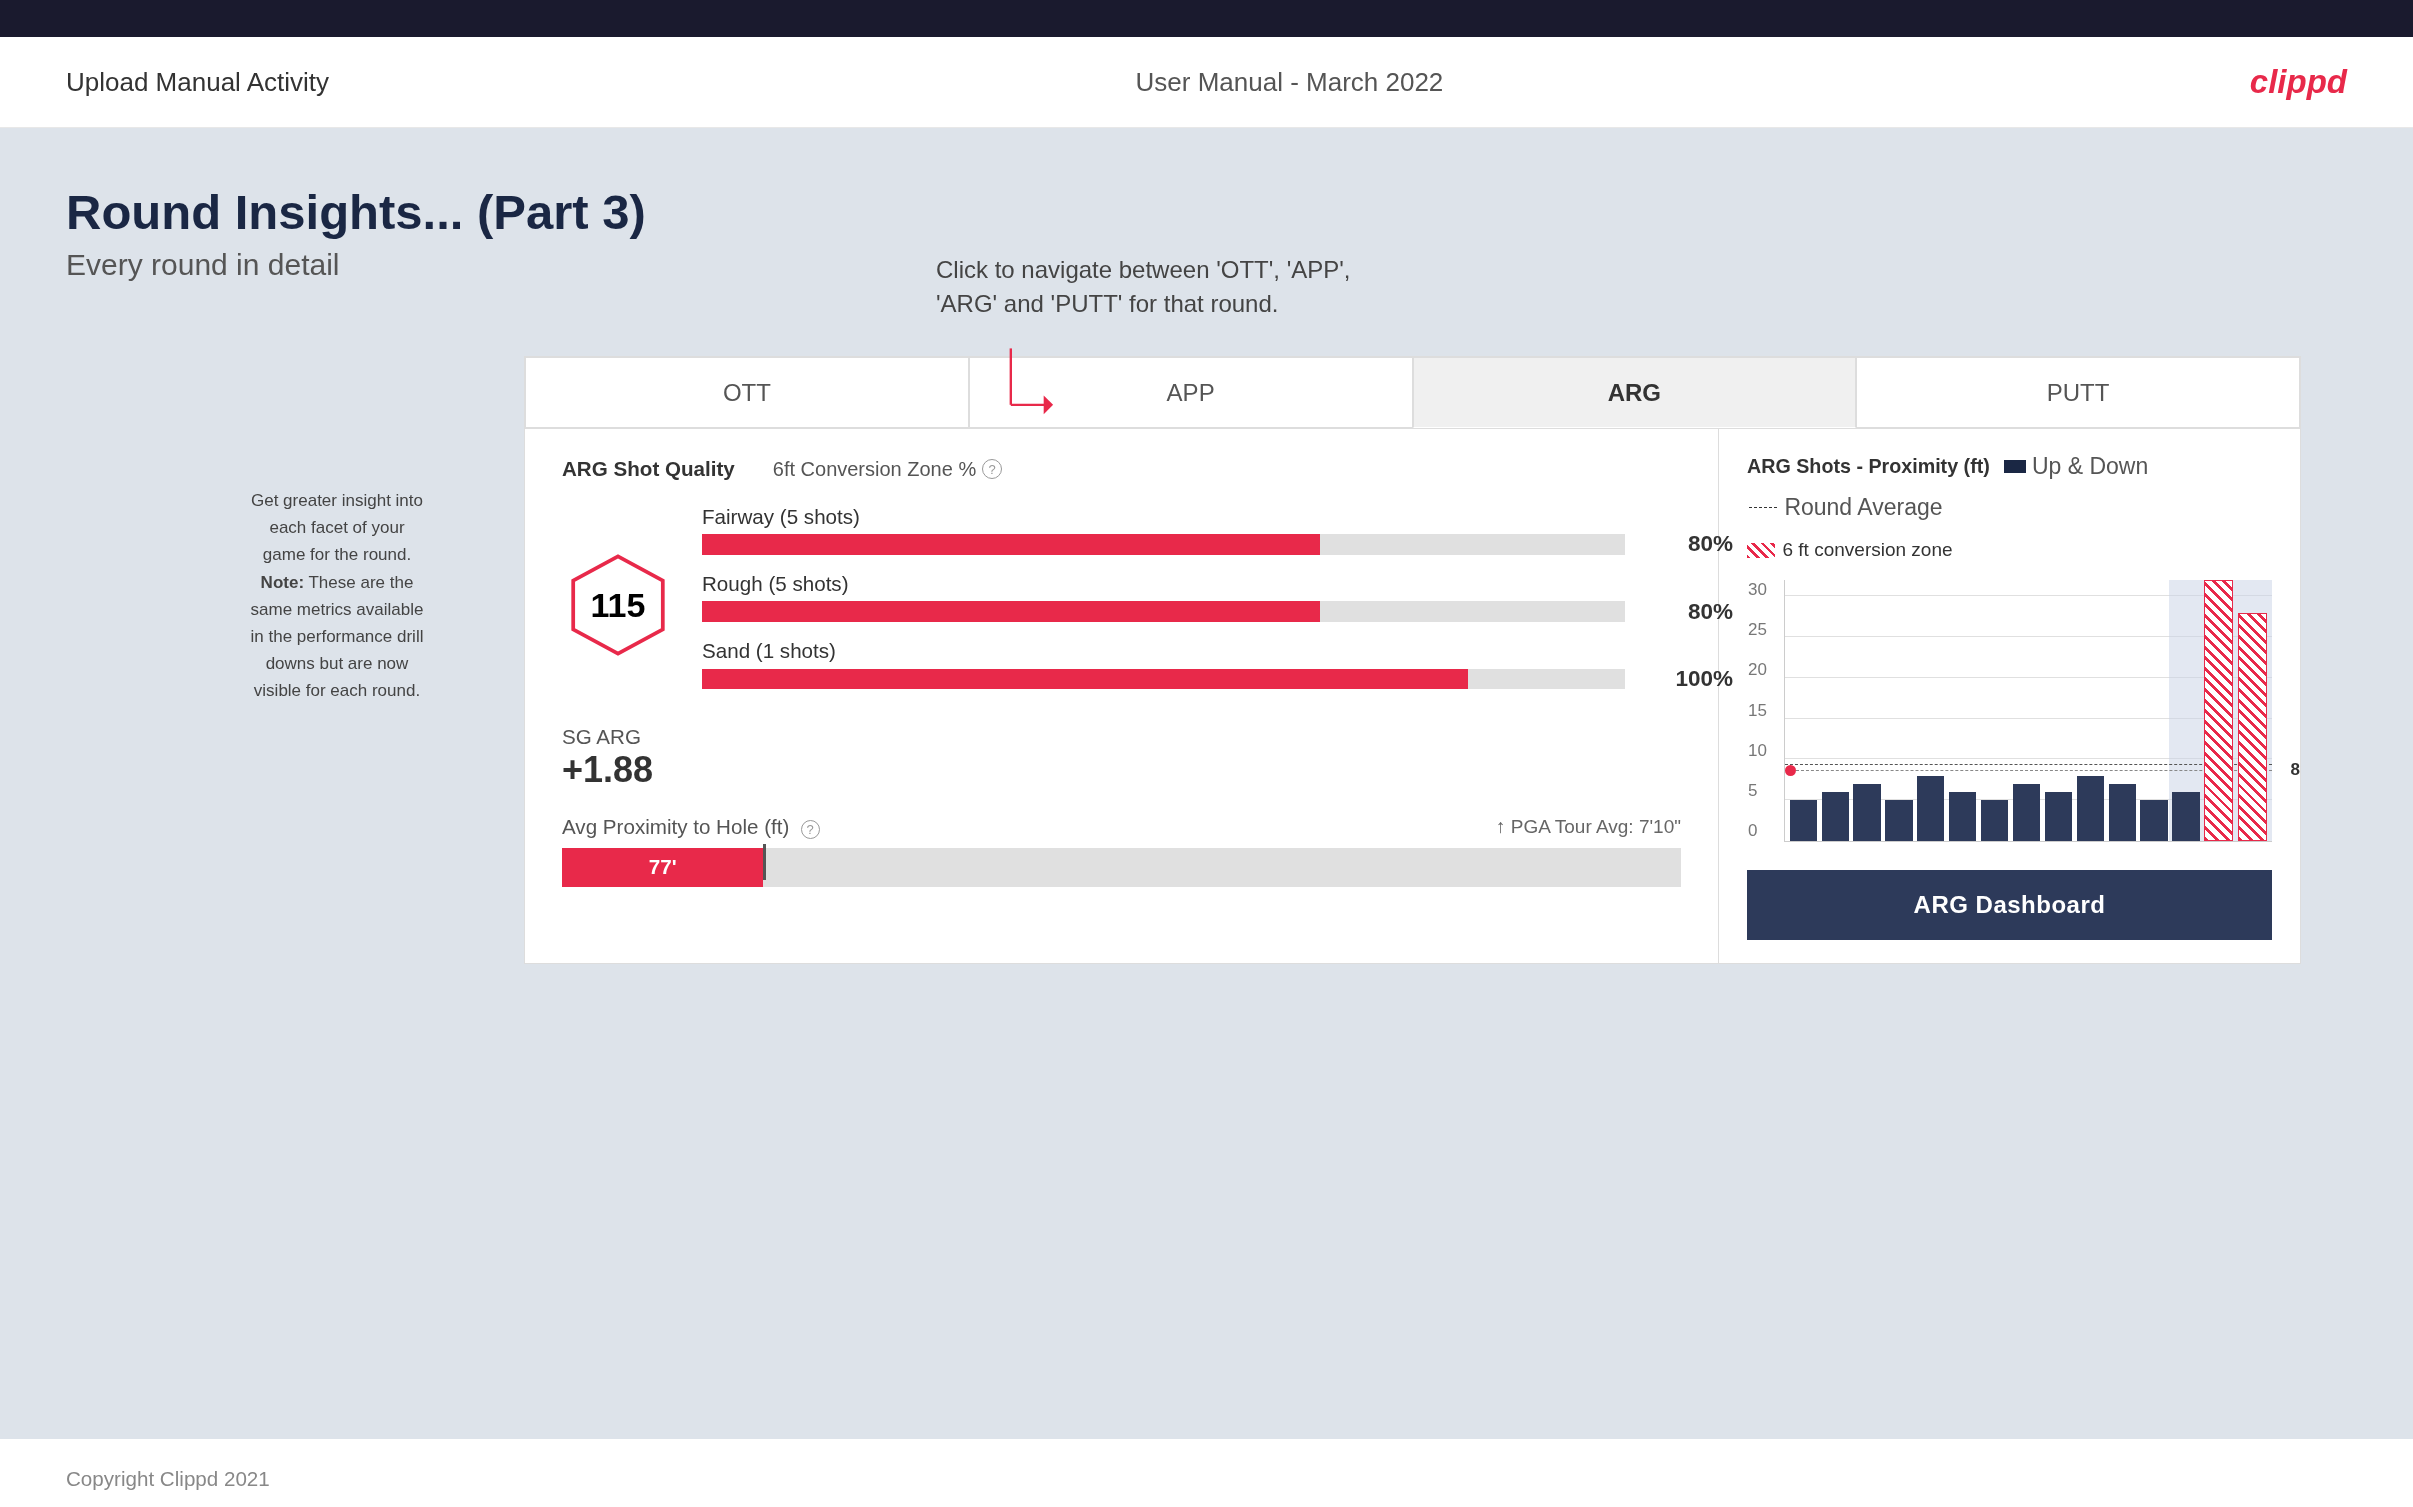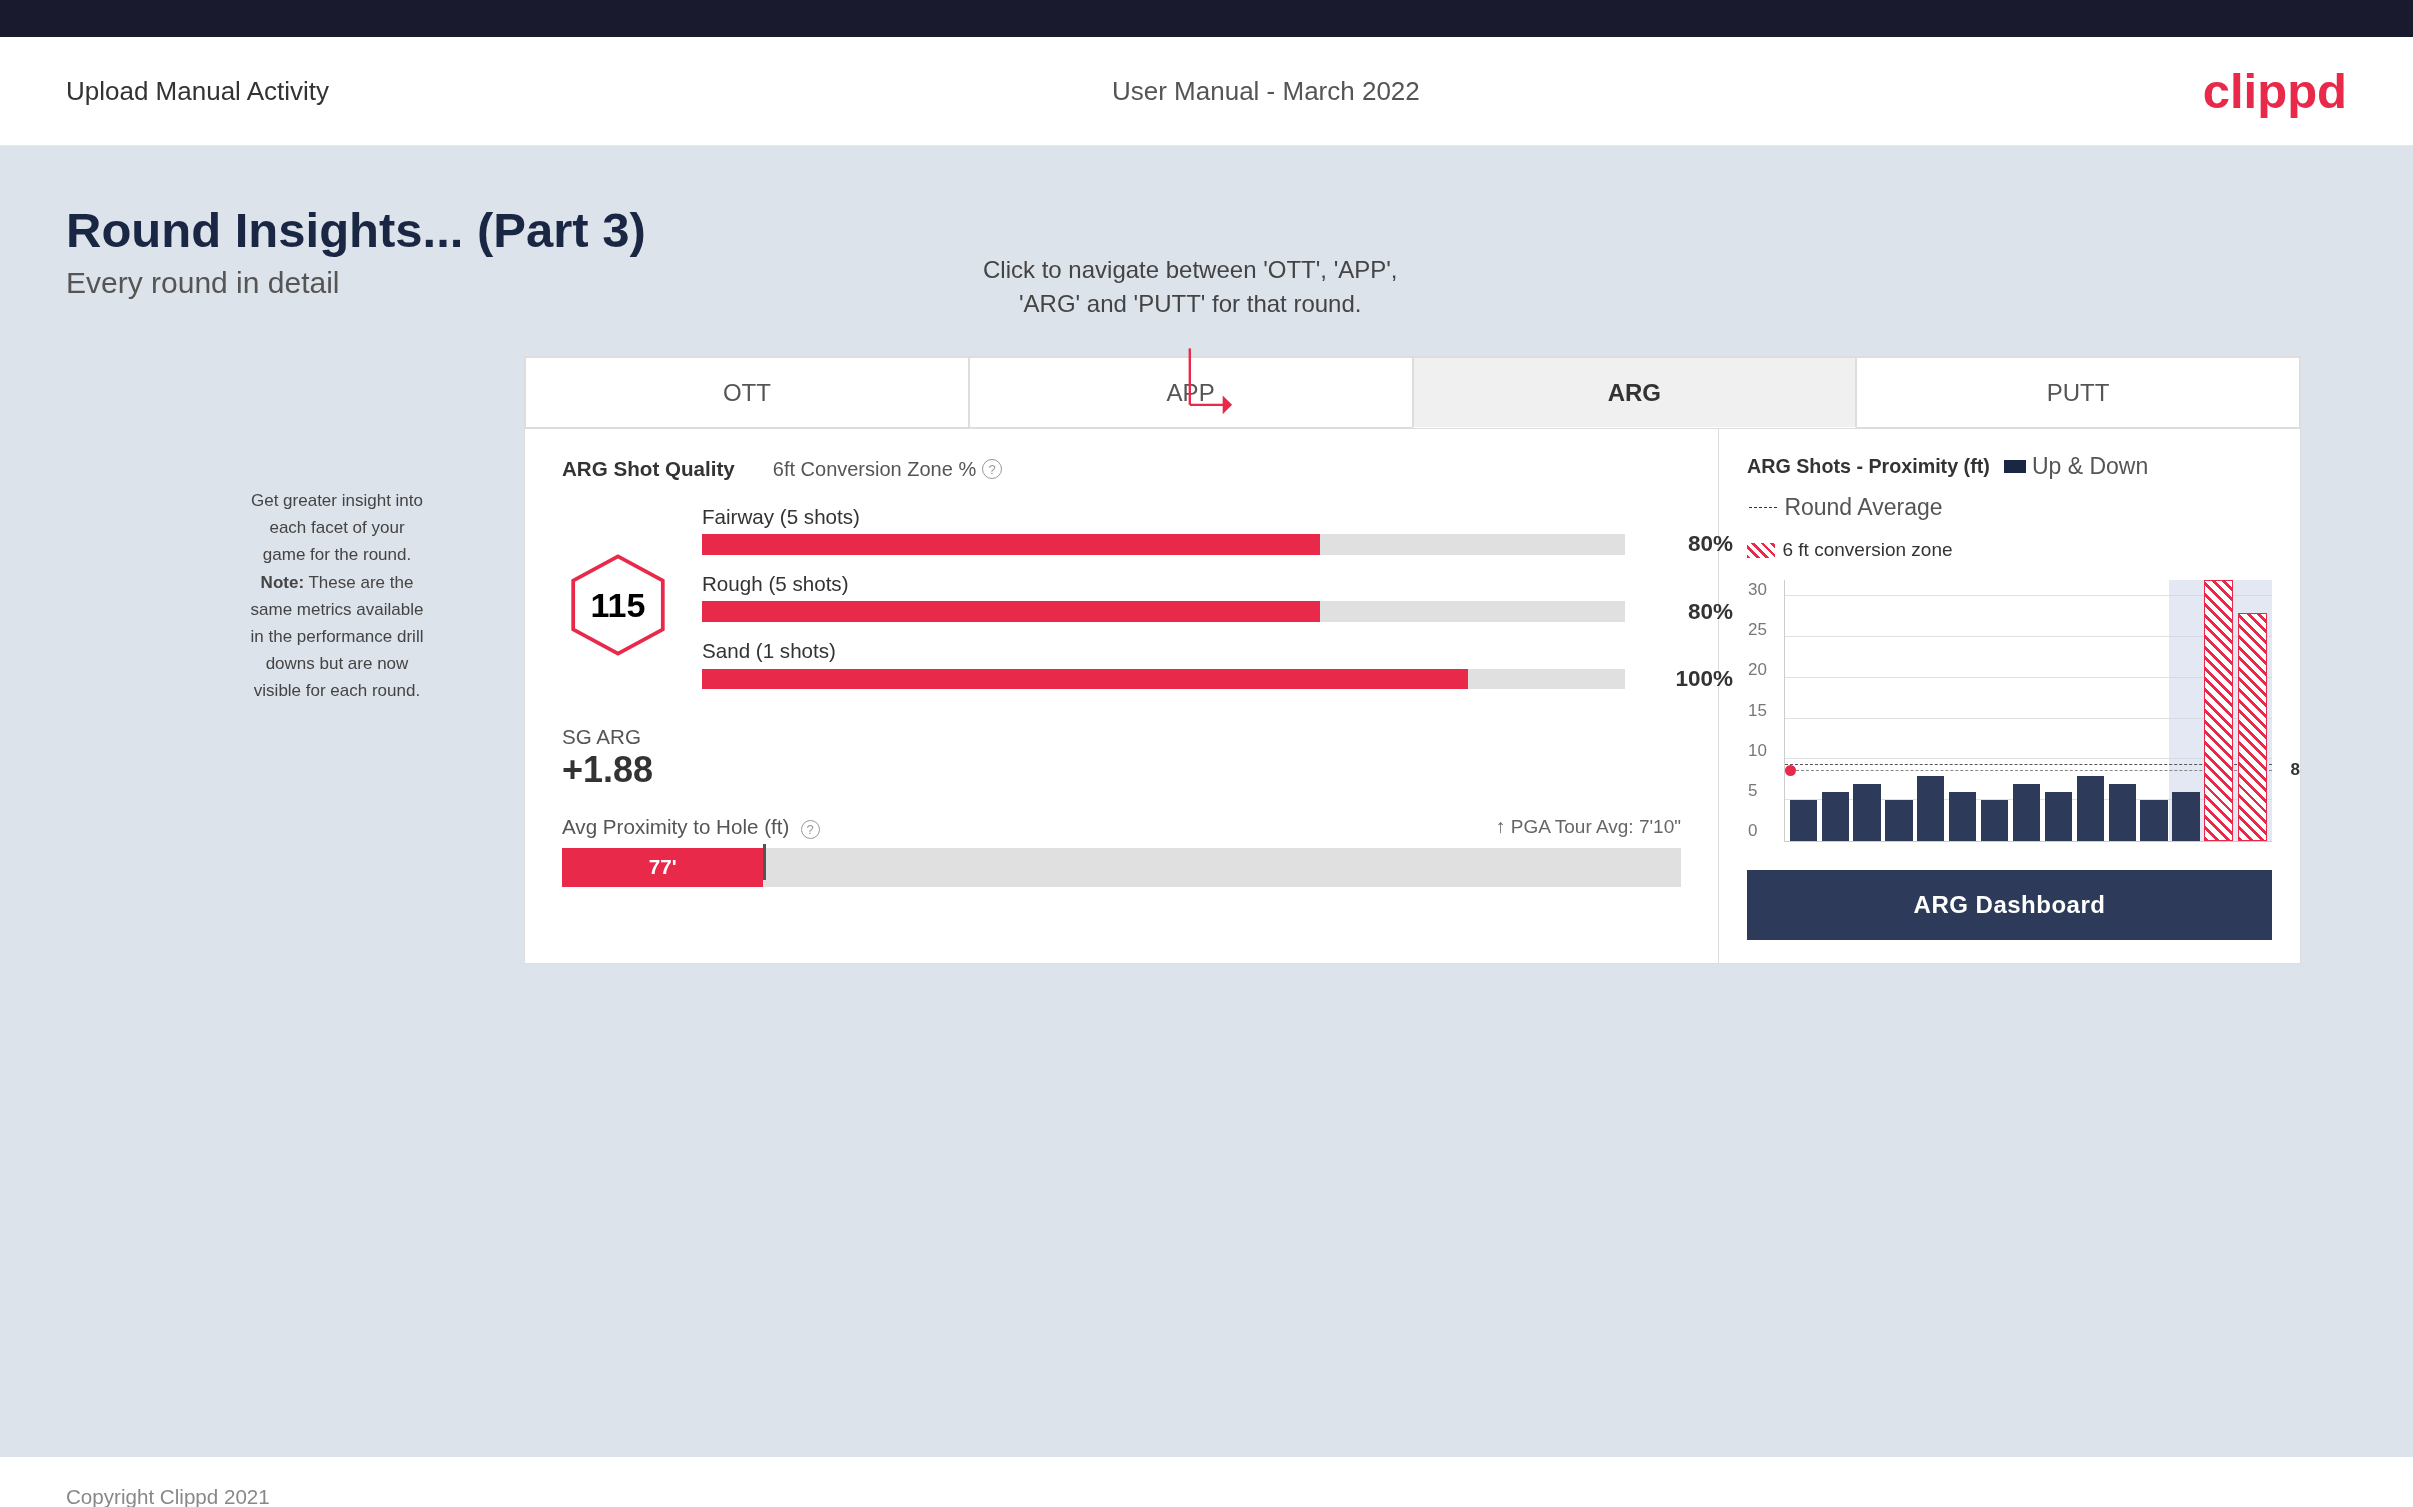--- a/index.html
+++ b/index.html
@@ -15,21 +15,21 @@
     
     .header {
       display: flex;
       align-items: center;
       justify-content: space-between;
       padding: 26px 66px;
       border-bottom: 1.9px solid #e8e8e8;
     }
     .header-left { font-size: 26px; color: #333; font-weight: 400; }
     .header-center { font-size: 26px; color: #555; font-weight: 400; }
-    .header-right .logo { font-size: 49px; font-weight: 700; color: #e8294a; }
+    .header-right .logo { font-size: 33px; font-weight: 700; color: #e8294a; font-style: italic; }
 
     
     .main-content {
       background: #dde3ea;
       margin: 0;
       padding: 56px 66px;
       min-height: 1311px;
     }
 
     
@@ -42,22 +42,22 @@
     .page-subtitle {
       font-size: 30px;
       color: #555;
       margin-bottom: 56px;
     }
 
     
     .annotation-area {
       position: absolute;
       top: 253px;
-      left: 983px;
-      text-align: center;
+      left: 936px;
+      text-align: left;
       z-index: 10;
     }
     .annotation-text {
       font-size: 24px;
       color: #444;
       line-height: 1.4;
       margin-bottom: 19px;
     }
     .arrow-svg {
       margin-left: 56px;

